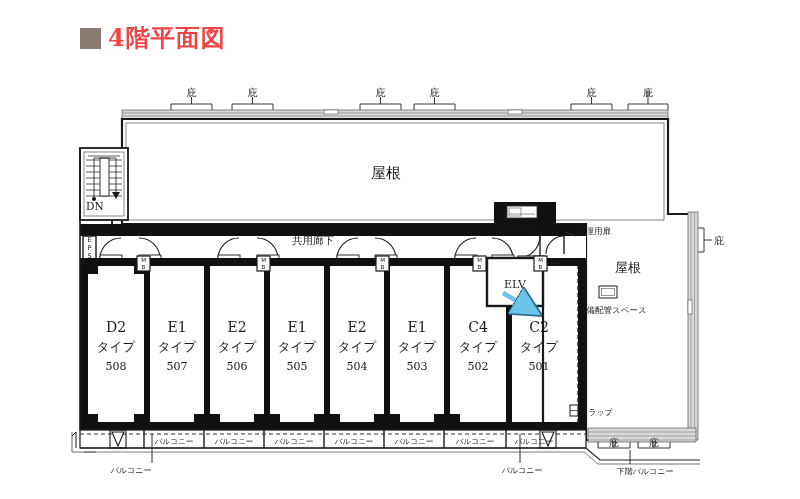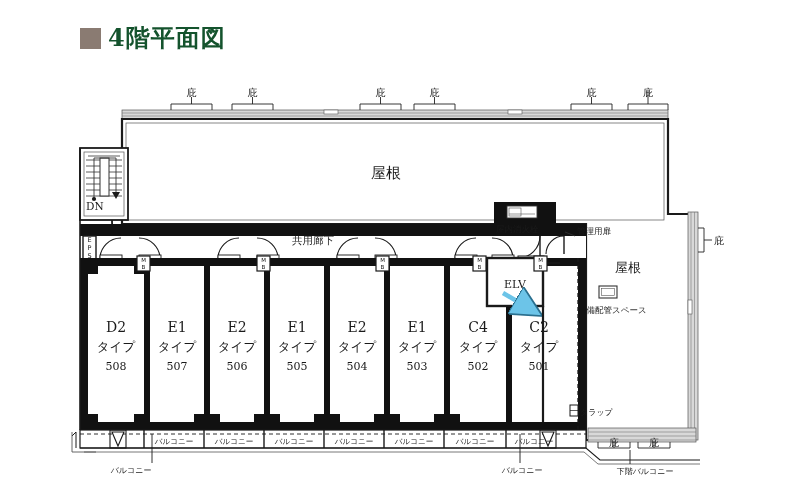--- a/index.html
+++ b/index.html
@@ -3,21 +3,21 @@
 <meta charset="utf-8">
 <style>
   html,body{margin:0;padding:0;background:#ffffff;}
   body{width:800px;height:499px;position:relative;overflow:hidden;
        font-family:"Liberation Serif","DejaVu Serif",serif;color:#1a1a1a;}
   #stage{position:absolute;left:0;top:0;width:800px;height:499px;}
   svg{display:block;}
   .title-wrap{position:absolute;left:80px;top:26px;display:flex;align-items:center;gap:7px;}
   .title-sq{width:21px;height:21px;background:#8a7b72;display:block;}
   .title-tx{font-family:"DejaVu Serif","Liberation Serif",serif;font-size:24px;font-weight:700;
-            letter-spacing:1px;color:#14532d;line-height:1;}
+            letter-spacing:1px;color:#ef4444;line-height:1;}
 </style>
 </head>
 <body>
 
 <div id="stage">
 
   <div class="title-wrap">
     <span class="title-sq"></span>
     <span class="title-tx">4階平面図</span>
   </div>

